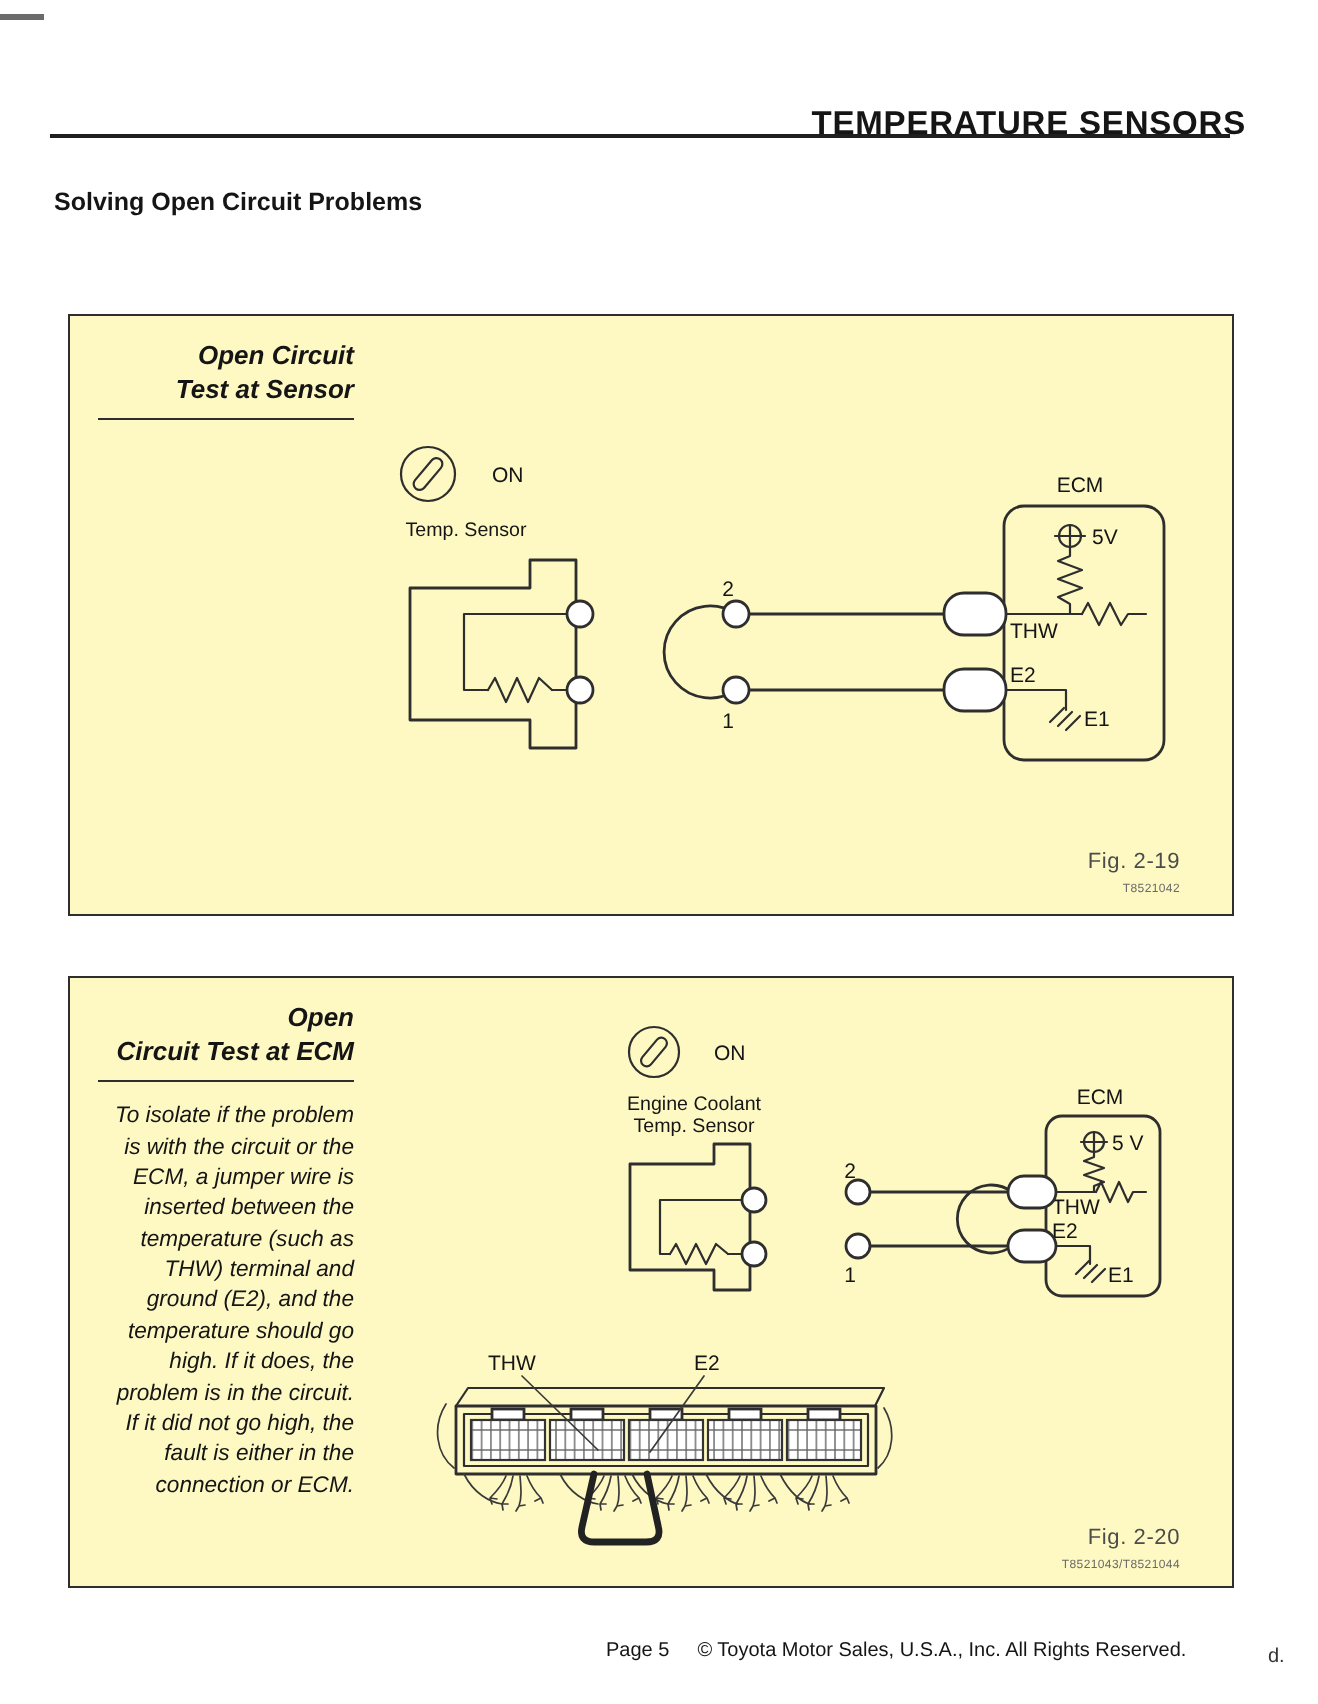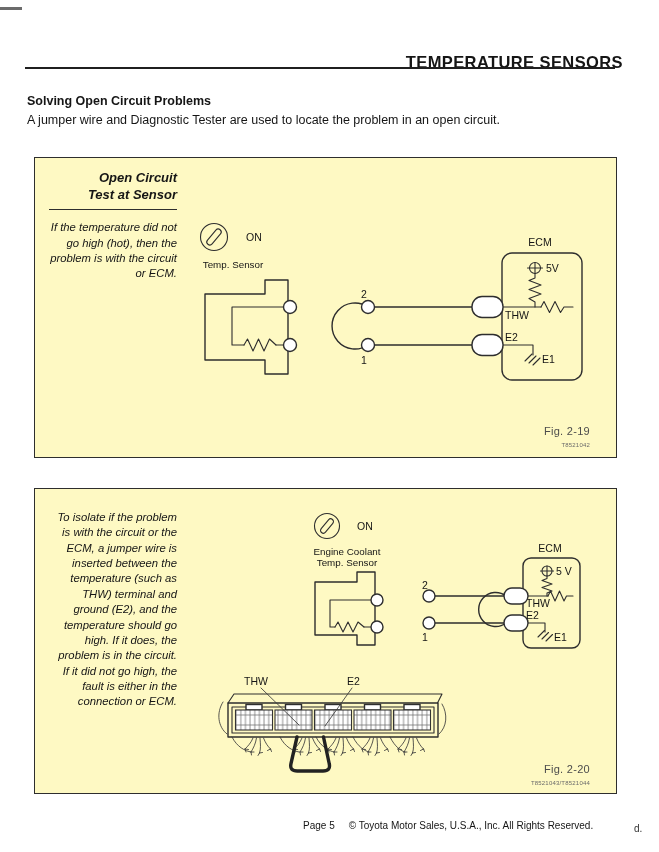--- a/index.html
+++ b/index.html
@@ -57,29 +57,27 @@
 <body>
 
 <div class="page">
 
   <div class="scan-dash"></div>
 
   <div class="header-title">TEMPERATURE SENSORS</div>
   <div class="header-rule"></div>
 
   <div class="section-heading">Solving Open Circuit Problems</div>
-  <div class="section-intro">A jumper wire and Diagnostic Tester are used to locate the problem in an open circuit.</div>
 
   <section class="figure-box box1">
     <div class="side-col">
       <h3 class="box-title">
         <span>Open Circuit</span><br>
         <span>Test at Sensor</span>
       </h3>
-      <p>If the temperature did not go high (hot), then the problem is with the circuit or ECM.</p>
     </div>
     <div class="fig-caption cap1">Fig. 2-19</div>
     <div class="fig-code code1">T8521042</div>
   </section>
 
   <svg class="diagram d1" viewBox="0 0 430 240">
 
     <g>
       <circle class="ln t" cx="30" cy="25" r="13.5"></circle>
       <rect class="ln t" x="-3" y="-9.5" width="6" height="19" rx="3" transform="translate(30 25) rotate(40)"></rect>
@@ -121,20 +119,24 @@
     <text x="358" y="151">E1</text>
 
     <g>
       <rect class="node" x="288" y="84.5" width="31" height="21" rx="10"></rect>
       <rect class="node" x="288" y="122.5" width="31" height="21" rx="10"></rect>
     </g>
   </svg>
 
   <section class="figure-box box2">
     <div class="side-col">
+      <h3 class="box-title">
+        <span>Open</span><br>
+        <span>Circuit Test at ECM</span>
+      </h3>
       <p>To isolate if the problem is with the circuit or the ECM, a jumper wire is inserted between the temperature (such as THW) terminal and ground (E2), and the temperature should go high. If it does, the problem is in the circuit. If it did not go high, the fault is either in the connection or ECM.</p>
     </div>
     <div class="fig-caption cap2">Fig. 2-20</div>
     <div class="fig-code code2">T8521043/T8521044</div>
   </section>
 
   <svg class="diagram d2" viewBox="0 0 430 290">
     <defs>
       <pattern id="pingrid" width="4.65" height="10" patternUnits="userSpaceOnUse">
         <rect width="4.65" height="10" fill="#ffffff" stroke="#666" stroke-width="0.7"></rect>

